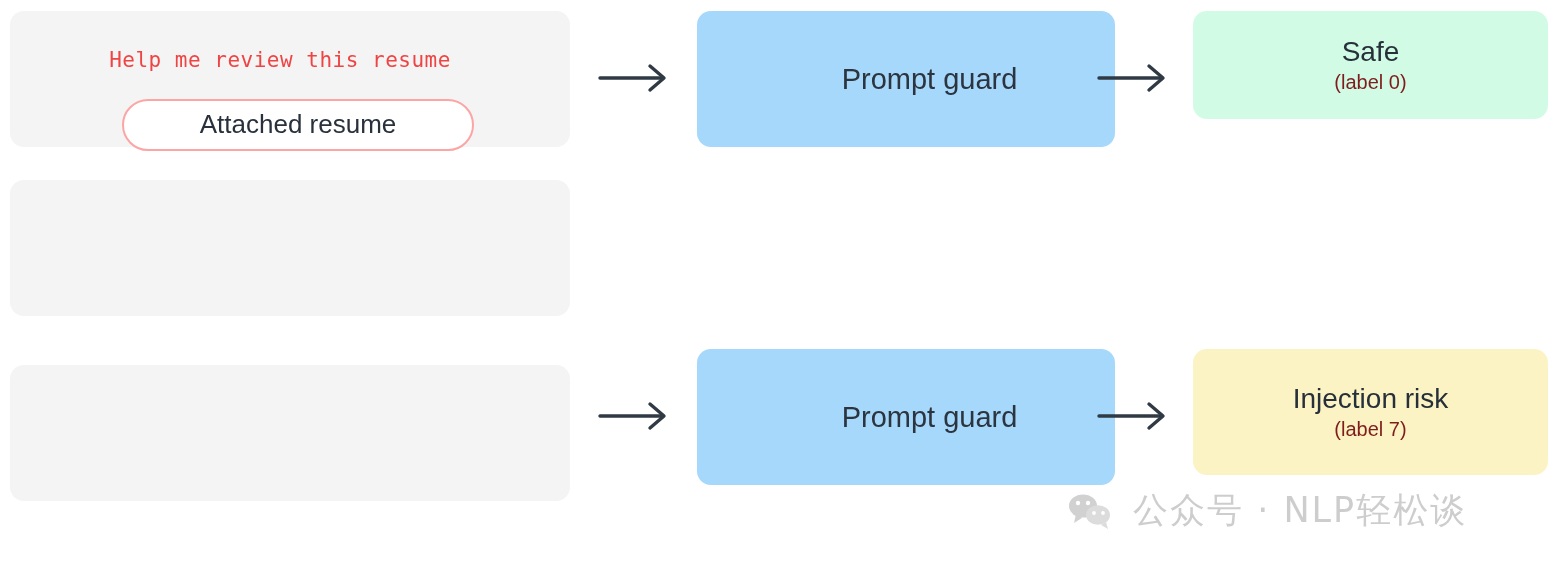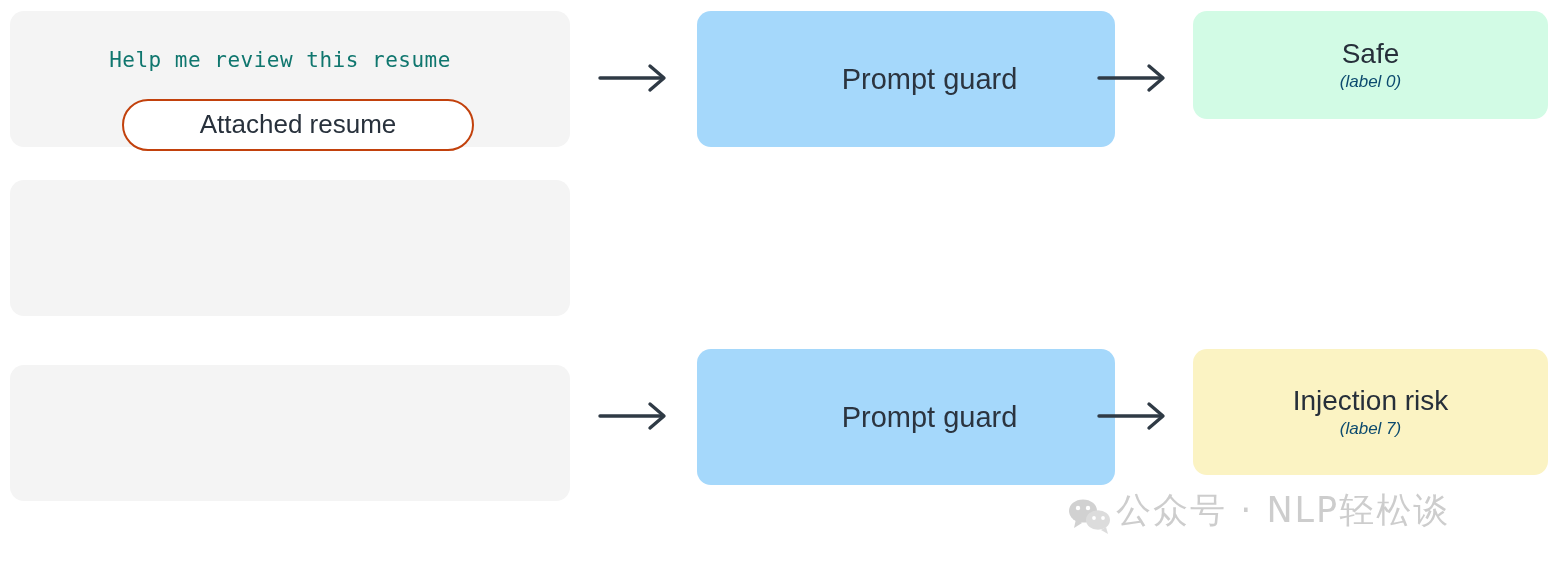--- a/index.html
+++ b/index.html
@@ -44,31 +44,31 @@
   .row-2 .prompt-panel { top: 11px; height: 136px; }
 
   .prompt-user-text {
     position: absolute;
     left: 0;
     width: 560px;
     text-align: center;
     font-family: "DejaVu Sans Mono", "Liberation Mono", monospace;
     font-size: 21px;
     letter-spacing: 0.5px;
-    color: #0f766e;
+    color: #ef4444;
     white-space: nowrap;
   }
   .row-0 .prompt-user-text { top: 48px; }
   .row-1 .prompt-user-text { top: 208px; }
 
   
   .doc-box {
     position: absolute;
     background: #ffffff;
-    border: 2px solid #c2410c;
+    border: 2px solid #fca5a5;
     border-radius: 18px;
     box-sizing: border-box;
     display: flex;
     align-items: center;
     justify-content: center;
     text-align: center;
     color: #28313c;
     line-height: 1.3;
   }
   .doc-0 {
@@ -126,34 +126,33 @@
   }
   .row-0 .result-box { top: 11px; height: 108px; }
   .row-1 .result-box { top: 180px; height: 126px; }
 
   .result-title {
     font-size: 28px;
     color: #262f3a;
     line-height: 1.15;
   }
   .result-sub {
-    font-size: 17px;
-    color: #0c4a6e;
+    font-size: 20px;
+    color: #7f1d1d;
     margin-top: 2px;
-    font-style: italic;
   }
 
   
   .watermark {
     position: absolute;
     left: 1068px;
     top: 487px;
     display: flex;
-    align-items: flex-end;
-    gap: 4px;
+    align-items: center;
+    gap: 21px;
     opacity: 0.58;
     pointer-events: none;
   }
   .wm-text {
     font-size: 35px;
     color: #aaaaaa;
     letter-spacing: 2px;
     white-space: nowrap;
     font-family: "DejaVu Sans", sans-serif;
   }

